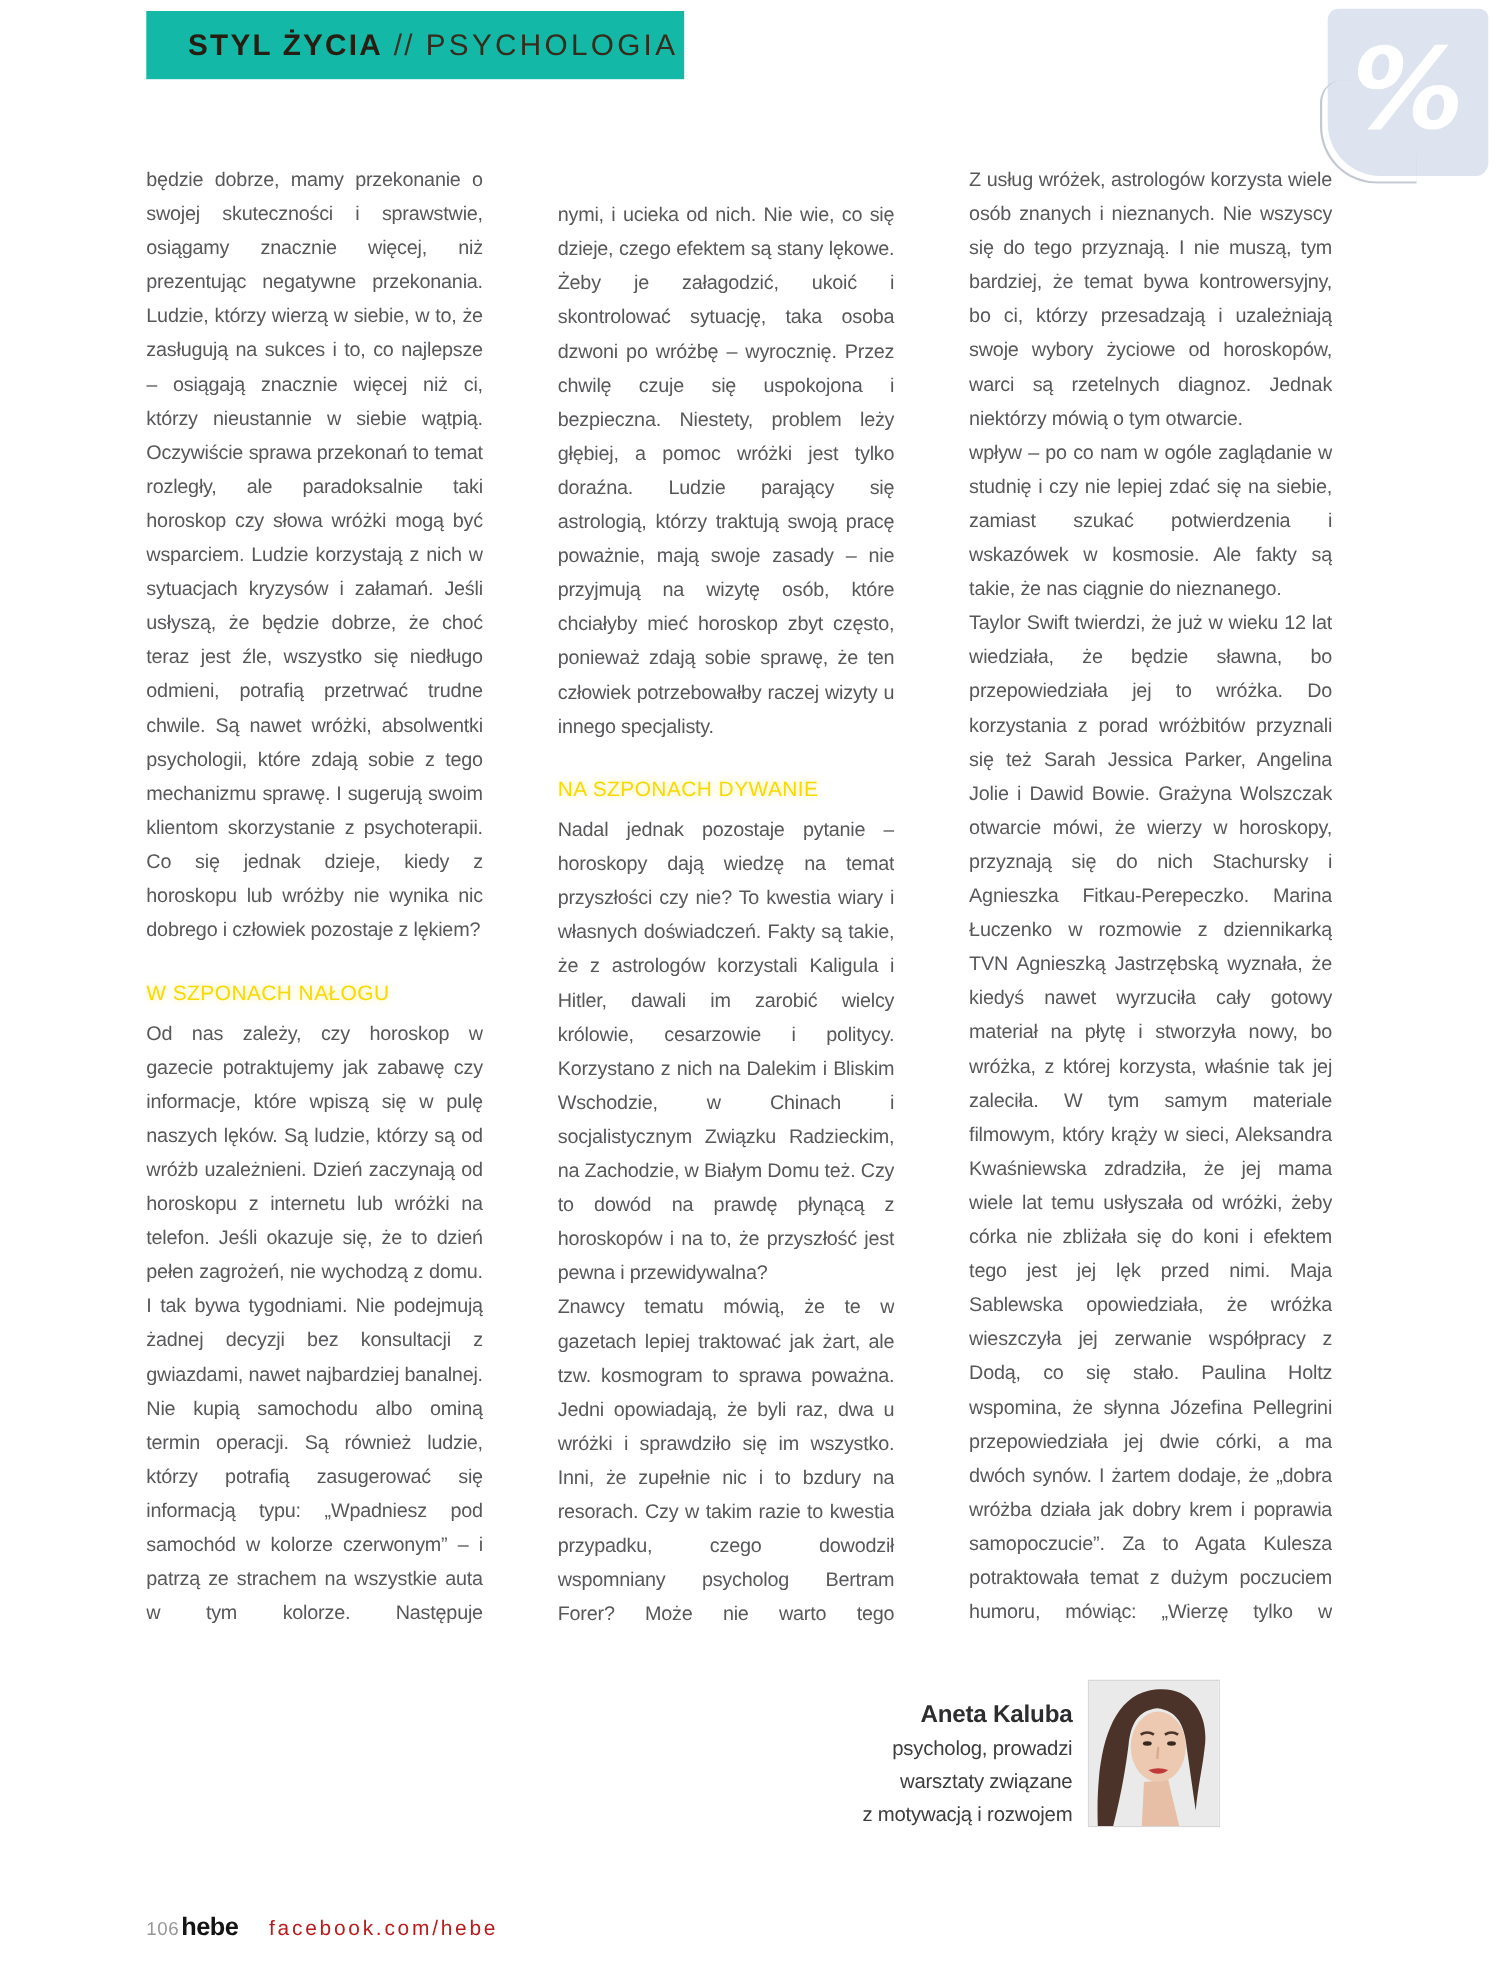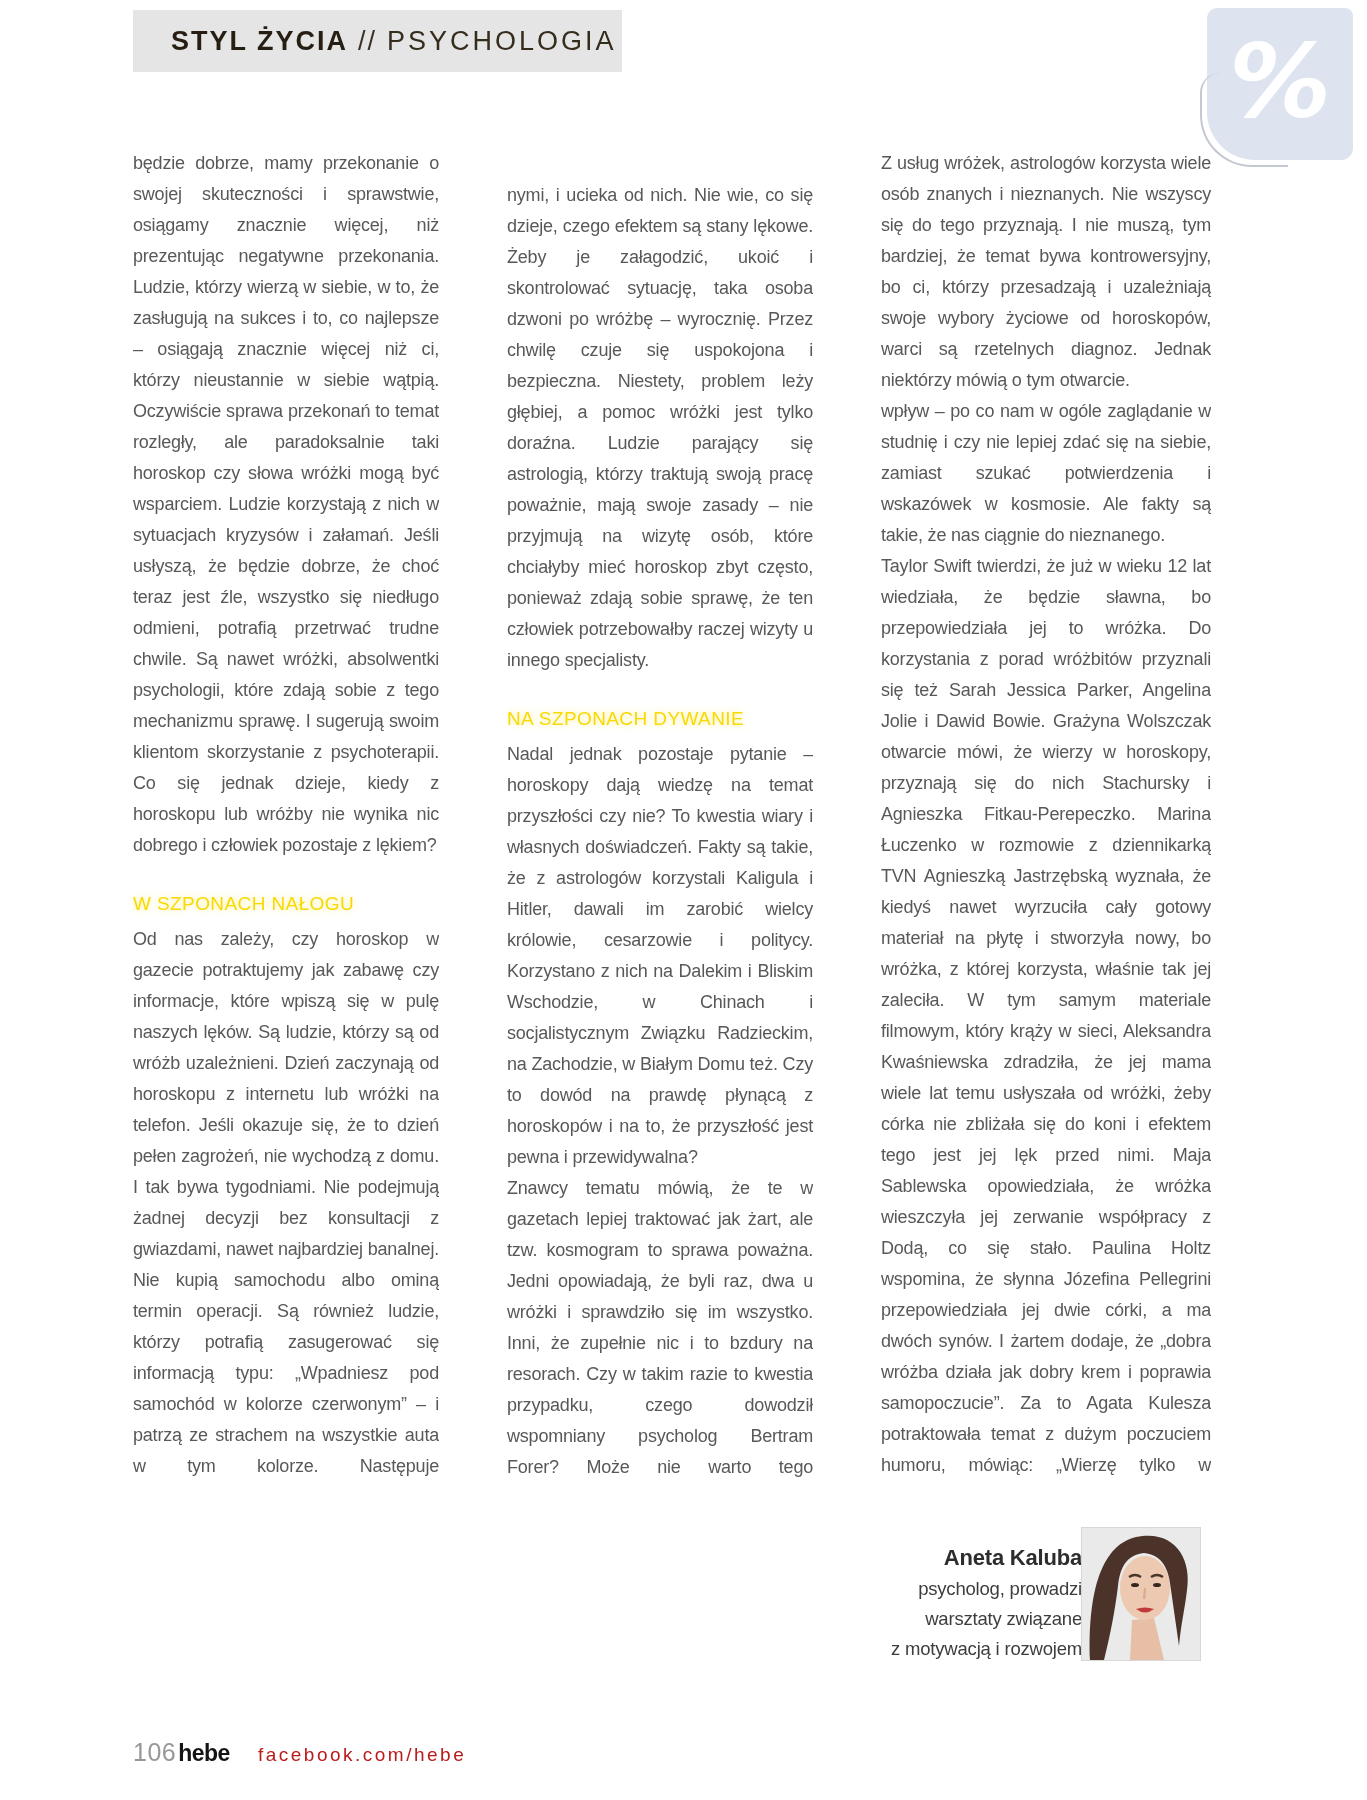--- a/index.html
+++ b/index.html
@@ -7,21 +7,21 @@
     position:relative;
     width:1367px;height:1800px;
     background:#ffffff;
     overflow:hidden;
     font-family:"Liberation Sans", sans-serif;
   }
   
   .kicker{
     position:absolute;left:133px;top:10px;
     width:489px;height:62px;
-    background:#e5e5e5;
+    background:#14b8a6;
     display:flex;align-items:center;
     padding-left:38px;box-sizing:border-box;
     font-size:27px;letter-spacing:2px;color:#261e12;
     white-space:nowrap;
   }
   .kicker .k-bold{font-weight:700;}
   .kicker .k-sep{font-weight:400;margin:0 10px;color:#3a3226;}
   .kicker .k-light{font-weight:400;letter-spacing:3px;color:#352c1d;}
   
   .pbadge{
@@ -66,35 +66,35 @@
     color:#8b8b8e;text-align:center;font-weight:400;
   }
   .quote-attr{
     margin:24px 0 0 0 !important;
     font-size:17px;line-height:24px;font-weight:700;
     color:#3b3b3d;text-align:center;letter-spacing:-0.2px;
   }
   .after-quote{margin-top:32px !important;}
   
   .bio{
-    position:absolute;left:808px;top:1528px;width:392px;
-    display:flex;justify-content:flex-end;
+    position:absolute;left:784px;top:1528px;width:392px;
+    display:flex;gap:15px;
   }
   .bio-text{
     text-align:right;padding-top:14px;
     color:#3d3d3f;font-size:18.5px;line-height:30px;letter-spacing:-0.2px;
   }
   .bio-name{font-size:22px;font-weight:700;color:#2d2d2f;line-height:32px;}
   .bio-photo{width:118px;height:132px;flex:0 0 auto;box-shadow:0 0 0 1px #d7d7d7;}
   
   .footer{
     position:absolute;left:133px;top:1738px;
     display:flex;align-items:baseline;white-space:nowrap;
   }
-  .pagenum{font-size:25px;color:#97979a;letter-spacing:0.5px;}
+  .pagenum{font-size:17px;color:#97979a;letter-spacing:0.5px;}
   .maglogo{font-size:23px;font-weight:700;color:#141414;margin-left:2px;letter-spacing:-0.5px;}
   .fburl{font-size:19px;color:#b91c1c;letter-spacing:2.5px;margin-left:28px;}
 </style>
 </head>
 <body>
 
 <div class="page">
 
   <div class="kicker">
     <span class="k-bold">STYL ŻYCIA</span>

